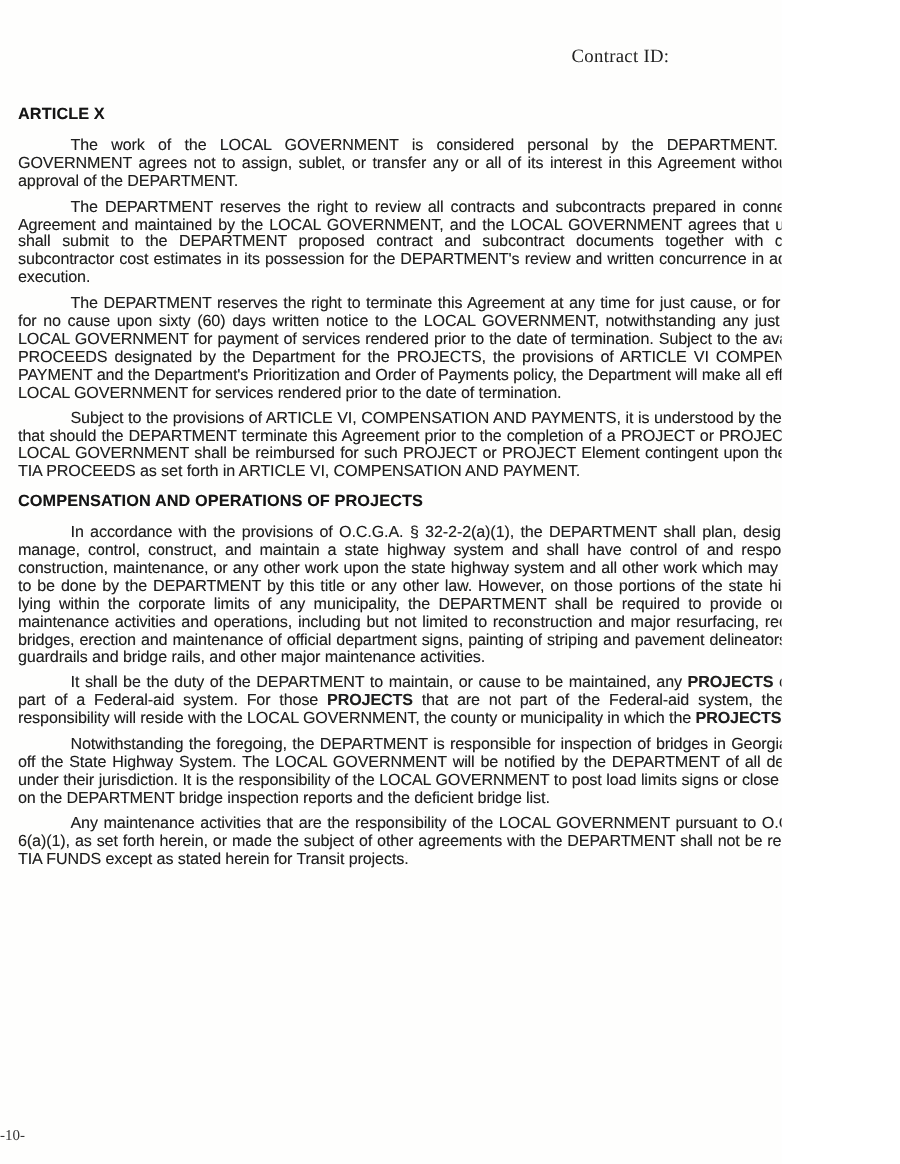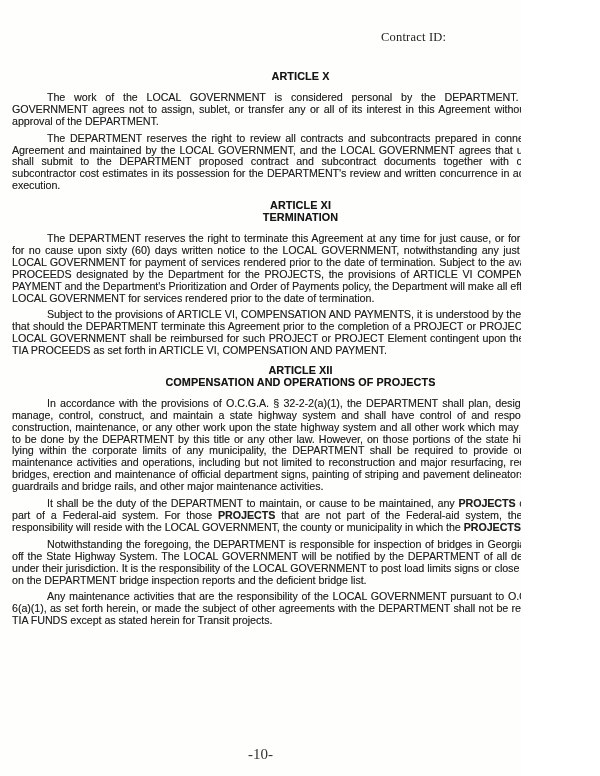--- a/index.html
+++ b/index.html
@@ -30,66 +30,59 @@
     top: 63px;
     left: 12px;
     width: 577px;
     font-size: 10.7px;
     line-height: 11.9px;
     text-align: justify;
     letter-spacing: -0.05px;
     text-shadow: 0.1px 0.1px 0.3px rgba(20,20,20,0.4);
   }
   .article-heading {
-    text-align: center;
     font-weight: bold;
     font-size: 10.8px;
     line-height: 11.9px;
     margin: 8px 0 9px 0;
     letter-spacing: 0.1px;
     color: #151515;
   }
   .para {
     margin: 5px 0 0 0;
     text-indent: 35px;
   }
   .para .b {
     font-weight: bold;
   }
   .page-number {
     position: absolute;
     bottom: 13px;
     left: 0;
     right: 0;
-    text-align: center;
     font-family: "Liberation Serif", serif;
-    font-size: 15px;
+    font-size: 10px;
     color: #333;
   }
 </style>
 </head>
 <body>
 
 <div class="page">
   <div class="contract-id">Contract ID:</div>
 
   <div class="doc-body">
       <div class="article-heading">
         <div>ARTICLE X</div>
       </div>
       <p class="para"><span>The work of the LOCAL GOVERNMENT is considered personal by the DEPARTMENT.  The LOCAL GOVERNMENT agrees not to assign, sublet, or transfer any or all of its interest in this Agreement without prior written approval of the DEPARTMENT.</span></p>
       <p class="para"><span>The DEPARTMENT reserves the right to review all contracts and subcontracts prepared in connection with the Agreement and maintained by the LOCAL GOVERNMENT, and the LOCAL GOVERNMENT agrees that upon request it shall submit to the DEPARTMENT proposed contract and subcontract documents together with contractor and subcontractor cost estimates in its possession for the DEPARTMENT's review and written concurrence in advance of their execution.</span></p>
-      <div class="article-heading">
-        <div>ARTICLE XI</div>
-        <div>TERMINATION</div>
-      </div>
       <p class="para"><span>The DEPARTMENT reserves the right to terminate this Agreement at any time for just cause, or for any cause, or for no cause upon sixty (60) days written notice to the LOCAL GOVERNMENT, notwithstanding any just claims by the LOCAL GOVERNMENT for payment of services rendered prior to the date of termination.  Subject to the availability of TIA PROCEEDS designated by the Department for the PROJECTS, the provisions of ARTICLE VI COMPENSATION AND PAYMENT and the Department's Prioritization and Order of Payments policy, the Department will make all efforts to pay the LOCAL GOVERNMENT for services rendered prior to the date of termination.</span></p>
       <p class="para"><span>Subject to the provisions of ARTICLE VI, COMPENSATION AND PAYMENTS, it is understood by the parties hereto that should the DEPARTMENT terminate this Agreement prior to the completion of a PROJECT or PROJECT Element the LOCAL GOVERNMENT shall be reimbursed for such PROJECT or PROJECT Element contingent upon the availability of TIA PROCEEDS as set forth in ARTICLE VI, COMPENSATION AND PAYMENT.</span></p>
       <div class="article-heading">
-        <div>ARTICLE XII</div>
         <div>COMPENSATION AND OPERATIONS OF PROJECTS</div>
       </div>
       <p class="para"><span>In accordance with the provisions of O.C.G.A. § 32-2-2(a)(1), the DEPARTMENT shall plan, designate, improve, manage, control, construct, and maintain a state highway system and shall have control of and responsibility for all construction, maintenance, or any other work upon the state highway system and all other work which may be designated to be done by the DEPARTMENT by this title or any other law.  However, on those portions of the state highway system lying within the corporate limits of any municipality, the DEPARTMENT shall be required to provide only substantial maintenance activities and operations, including but not limited to reconstruction and major resurfacing, reconstruction of bridges, erection and maintenance of official department signs, painting of striping and pavement delineators, furnishing of guardrails and bridge rails, and other major maintenance activities.</span></p>
       <p class="para"><span>It shall be the duty of the DEPARTMENT to maintain, or cause to be maintained, any </span><span class="b">PROJECTS</span><span> constructed as part of a Federal-aid system.  For those </span><span class="b">PROJECTS</span><span> that are not part of the Federal-aid system, the maintenance responsibility will reside with the LOCAL GOVERNMENT, the county or municipality in which the </span><span class="b">PROJECTS</span><span> are located.</span></p>
       <p class="para"><span>Notwithstanding the foregoing, the DEPARTMENT is responsible for inspection of bridges in Georgia, both on and off the State Highway System.  The LOCAL GOVERNMENT will be notified by the DEPARTMENT of all deficient bridges under their jurisdiction.  It is the responsibility of the LOCAL GOVERNMENT to post load limits signs or close bridges based on the DEPARTMENT bridge inspection reports and the deficient bridge list.</span></p>
       <p class="para"><span>Any maintenance activities that are the responsibility of the LOCAL GOVERNMENT  pursuant to O.C.G.A. § 32-2-6(a)(1), as set forth herein, or made the subject of other agreements with the DEPARTMENT shall not be reimbursed from TIA FUNDS except as stated herein for Transit projects.</span></p>
     </div>
 
   <div class="page-number">-10-</div>
 </div>

